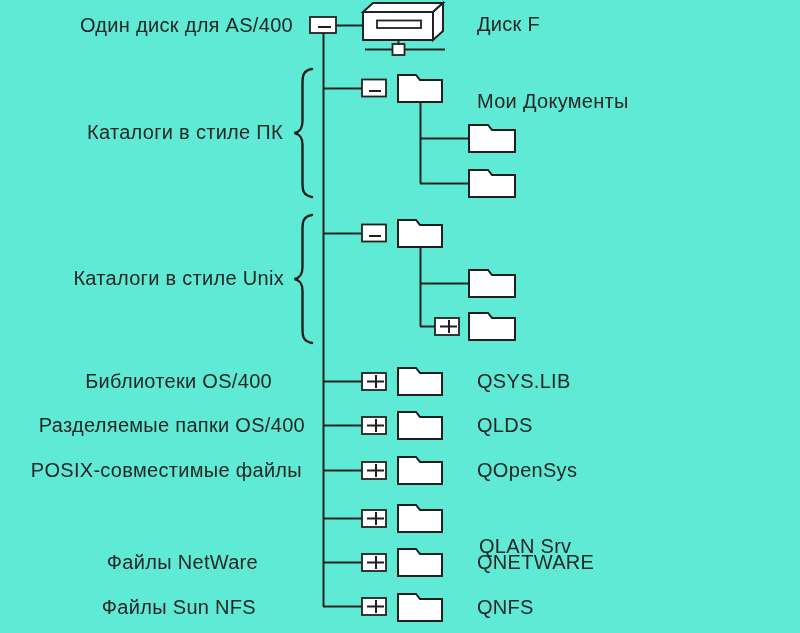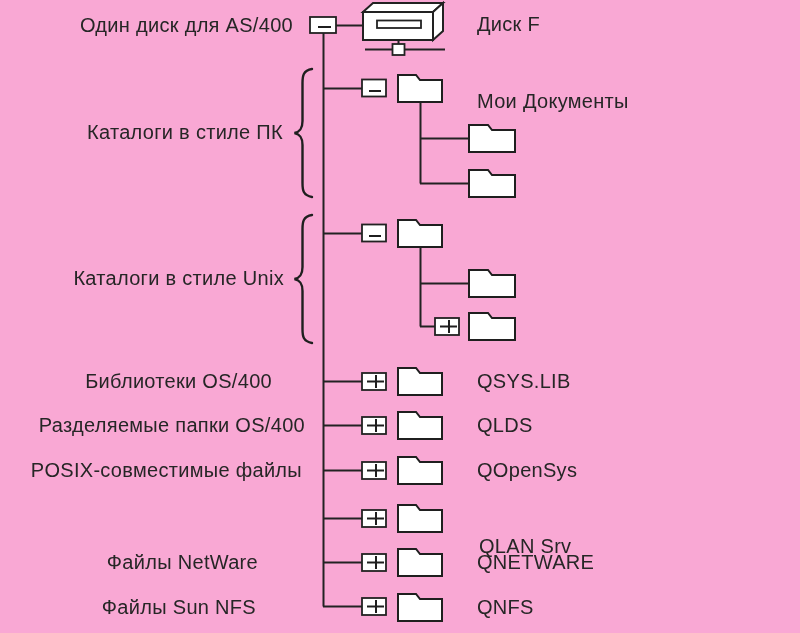--- a/index.html
+++ b/index.html
@@ -1,19 +1,19 @@
 <!DOCTYPE html>
 <html><head>
 <meta charset="utf-8">
 <style>
   html,body{margin:0;padding:0;background:#ffffff;}
   .page{
     position:relative;
     width:800px;height:633px;
-    background:#f9a8d4;
+    background:#5eead4;
     font-family:"Liberation Sans", sans-serif;
     color:#262626;
     overflow:hidden;
   }
   .page svg{position:absolute;left:0;top:0;}
   .lbl{
     position:absolute;
     white-space:nowrap;
     font-size:20px;
     letter-spacing:0.3px;

